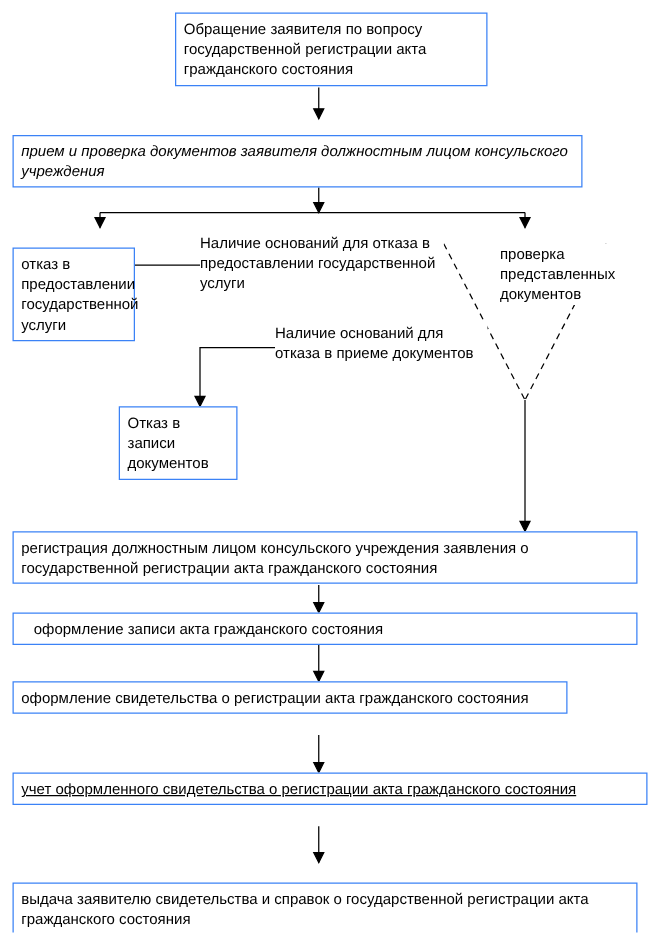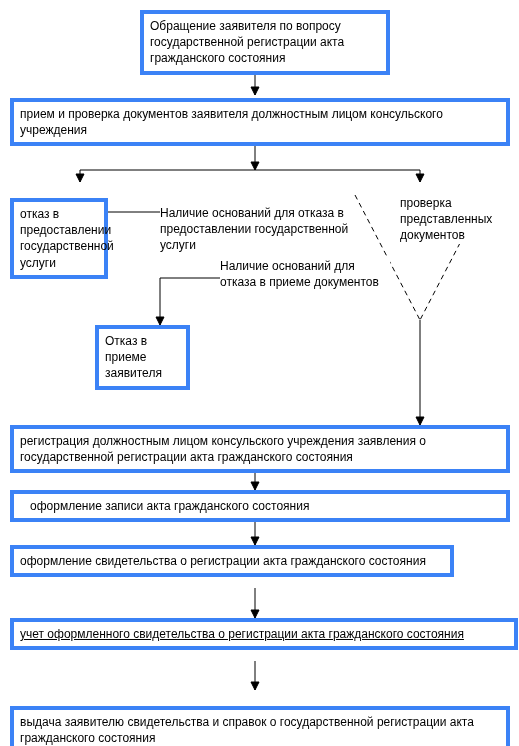--- a/index.html
+++ b/index.html
@@ -8,21 +8,21 @@
     background: #fff;
     font-family: Arial, sans-serif;
     font-size: 12px;
     color: #000;
     width: 519px;
     height: 746px;
     position: relative;
   }
   .box {
     position: absolute;
-    border: 4px solid #3b82f6;
+    border: 1px solid #3b82f6;
     padding: 4px 6px;
     background: #fff;
     line-height: 1.35;
     box-sizing: border-box;
   }
   .label {
     position: absolute;
     line-height: 1.35;
     background: #fff;
   }
@@ -88,33 +88,33 @@
 
   <line x1="255" y1="588" x2="255" y2="618"></line>
   <polygon class="arrowhead" points="255,618 251,610 259,610"></polygon>
 
   <line x1="255" y1="661" x2="255" y2="690"></line>
   <polygon class="arrowhead" points="255,690 251,682 259,682"></polygon>
 </svg>
 
 <div class="box" style="left:140px; top:10px; width:250px;">Обращение заявителя по вопросу государственной регистрации акта гражданского состояния</div>
 
-<div class="box" style="left:10px; top:98px; width:500px;">прием и проверка документов заявителя должностным лицом консульского учреждения</div>
+<div class="box" style="left:10px; top:108px; width:456px;font-style:italic;">прием и проверка документов заявителя должностным лицом консульского учреждения</div>
 
 <div class="box" style="left:10px; top:198px; width:98px;">отказ в предоставлении государственной услуги</div>
 
-<div class="box" style="left:95px; top:325px; width:95px;">Отказ в приеме заявителя</div>
+<div class="box" style="left:95px; top:325px; width:95px;">Отказ в записи документов</div>
 
 <div class="box" style="left:10px; top:425px; width:500px;">регистрация должностным лицом консульского учреждения заявления о государственной регистрации акта гражданского состояния</div>
 
 <div class="box" style="left:10px; top:490px; width:500px;padding-left:16px;">оформление записи акта гражданского состояния</div>
 
 <div class="box" style="left:10px; top:545px; width:444px;">оформление свидетельства о регистрации акта гражданского состояния</div>
 
 <div class="box" style="left:10px; top:618px; width:508px;text-decoration:underline;">учет оформленного свидетельства о регистрации акта гражданского состояния</div>
 
 <div class="box" style="left:10px; top:690px; width:500px;margin-top:16px;">выдача заявителю свидетельства и справок о государственной регистрации акта гражданского состояния</div>
 
-<div class="label" style="left:160px; top:205px; width:195px;">Наличие оснований для отказа в предоставлении государственной услуги</div>
+<div class="label" style="left:160px; top:186px; width:195px;">Наличие оснований для отказа в предоставлении государственной услуги</div>
 
 <div class="label" style="left:220px; top:258px; width:170px;">Наличие оснований для отказа в приеме документов</div>
 
 <div class="label" style="left:400px; top:195px; width:110px; text-align:left;">проверка представленных документов</div>
 
 </body></html>

